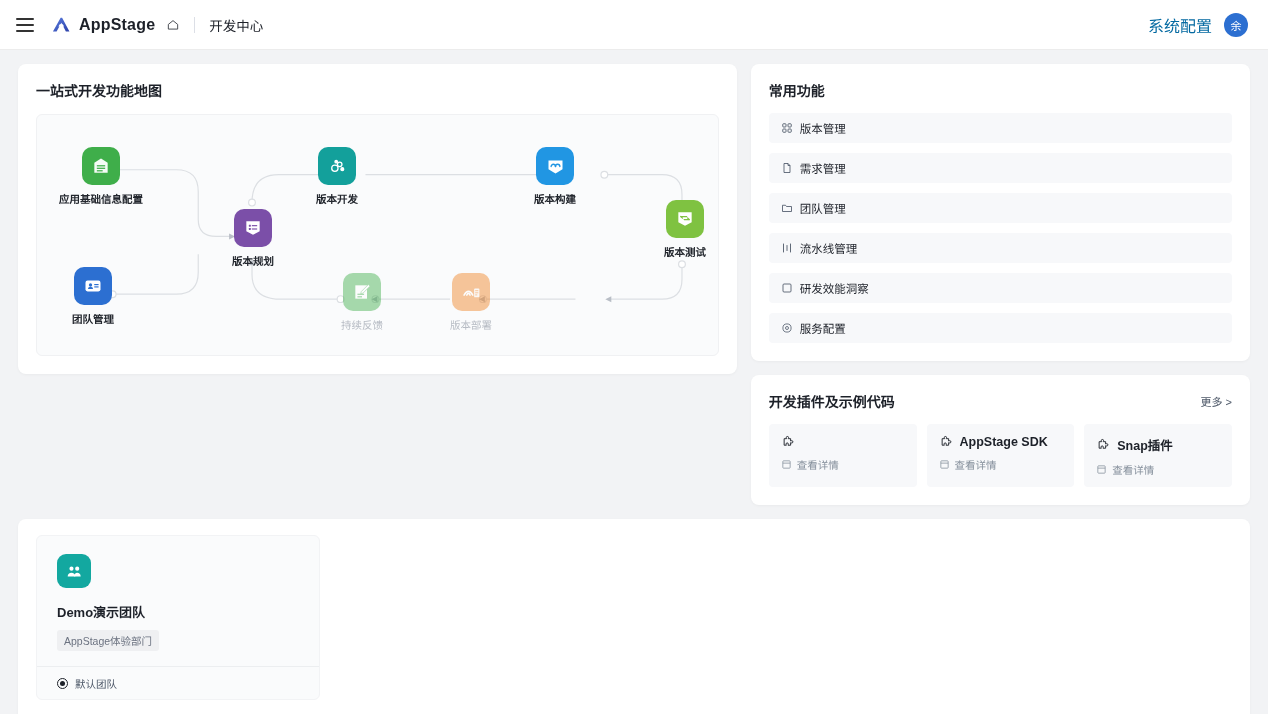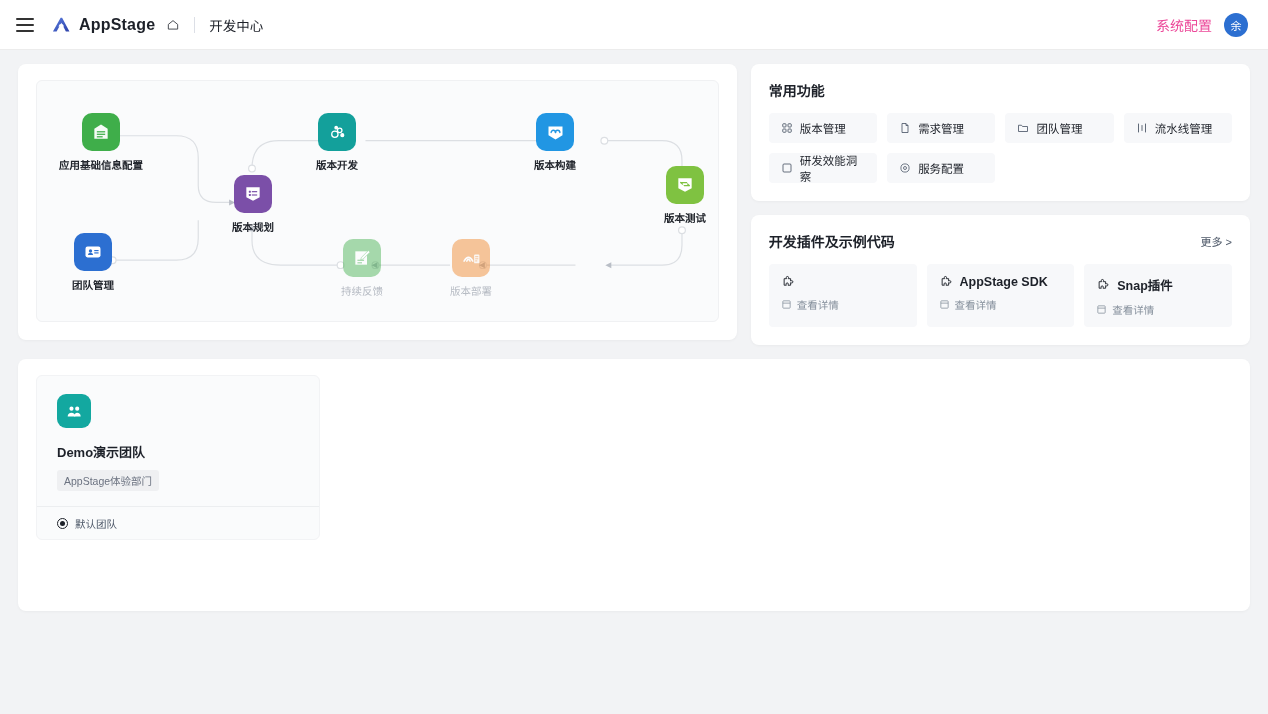--- a/index.html
+++ b/index.html
@@ -35,21 +35,21 @@
   }
   .home-icon { width: 14px; height: 14px; margin-left: 4px; opacity: .85; }
   .divider-v {
     width: 1px; height: 16px; background: #dcdfe6; margin: 0 14px;
   }
   .section-title-top { font-size: 13.5px; color: #1d2129; }
 
   .topbar-right {
     margin-left: auto; display: flex; align-items: center; gap: 12px;
   }
-  .sys-config { font-size: 14px; color: #ec4899; cursor: pointer; }
+  .sys-config { font-size: 16px; color: #0369a1; cursor: pointer; }
   .avatar {
     width: 24px; height: 24px; border-radius: 50%;
     background: #2c6fd1; color: #fff;
     font-size: 11px; display: flex; align-items: center; justify-content: center;
   }
 
   
   .page { padding: 14px 18px; }
   .row-top { display: flex; gap: 14px; align-items: flex-start; }
 
@@ -84,21 +84,21 @@
     font-size: 10.5px; font-weight: 700; color: #23272e; white-space: nowrap;
   }
   .node.dim .ico { opacity: .45; }
   .node.dim .lbl { color: #b7bcc4; font-weight: 400; }
 
   
   .col-right { width: 500px; display: flex; flex-direction: column; gap: 14px; }
 
   .fn-card { padding: 16px 18px 18px 18px; }
   .fn-card .card-h { margin-bottom: 13px; }
-  .fn-grid { display: grid; grid-template-columns: repeat(4,1fr); gap: 10px; }
+  .fn-grid { display: grid; grid-template-columns: repeat(1,1fr); gap: 10px; }
   .fn-item {
     background: #f7f8fa; border-radius: 4px;
     height: 30px; display: flex; align-items: center; gap: 7px;
     padding: 0 12px; cursor: pointer;
     font-size: 11.5px; color: #1d2129;
   }
   .fn-item svg { flex: 0 0 auto; }
 
   .plug-card { padding: 16px 18px 18px 18px; position: relative; }
   .plug-head { display: flex; align-items: center; margin-bottom: 13px; }
@@ -180,20 +180,21 @@
     <span class="sys-config">系统配置</span>
     <div class="avatar">余</div>
   </div>
 </div>
 
 <div class="page">
 
   <div class="row-top">
 
     <div class="card map-card">
+      <div class="card-h">一站式开发功能地图</div>
 
       <div class="map-inner">
         <svg class="map-svg" viewBox="0 0 684 242">
           <g fill="none" stroke="#dcdfe3" stroke-width="1.2">
 
             <path d="M75 55 H140 Q162 55 162 77 V105 Q162 122 180 122 H195"></path>
 
             <path d="M76 180 H140 Q162 180 162 158 V140"></path>
 
             <path d="M216 88 Q216 60 243 60 H300"></path>

